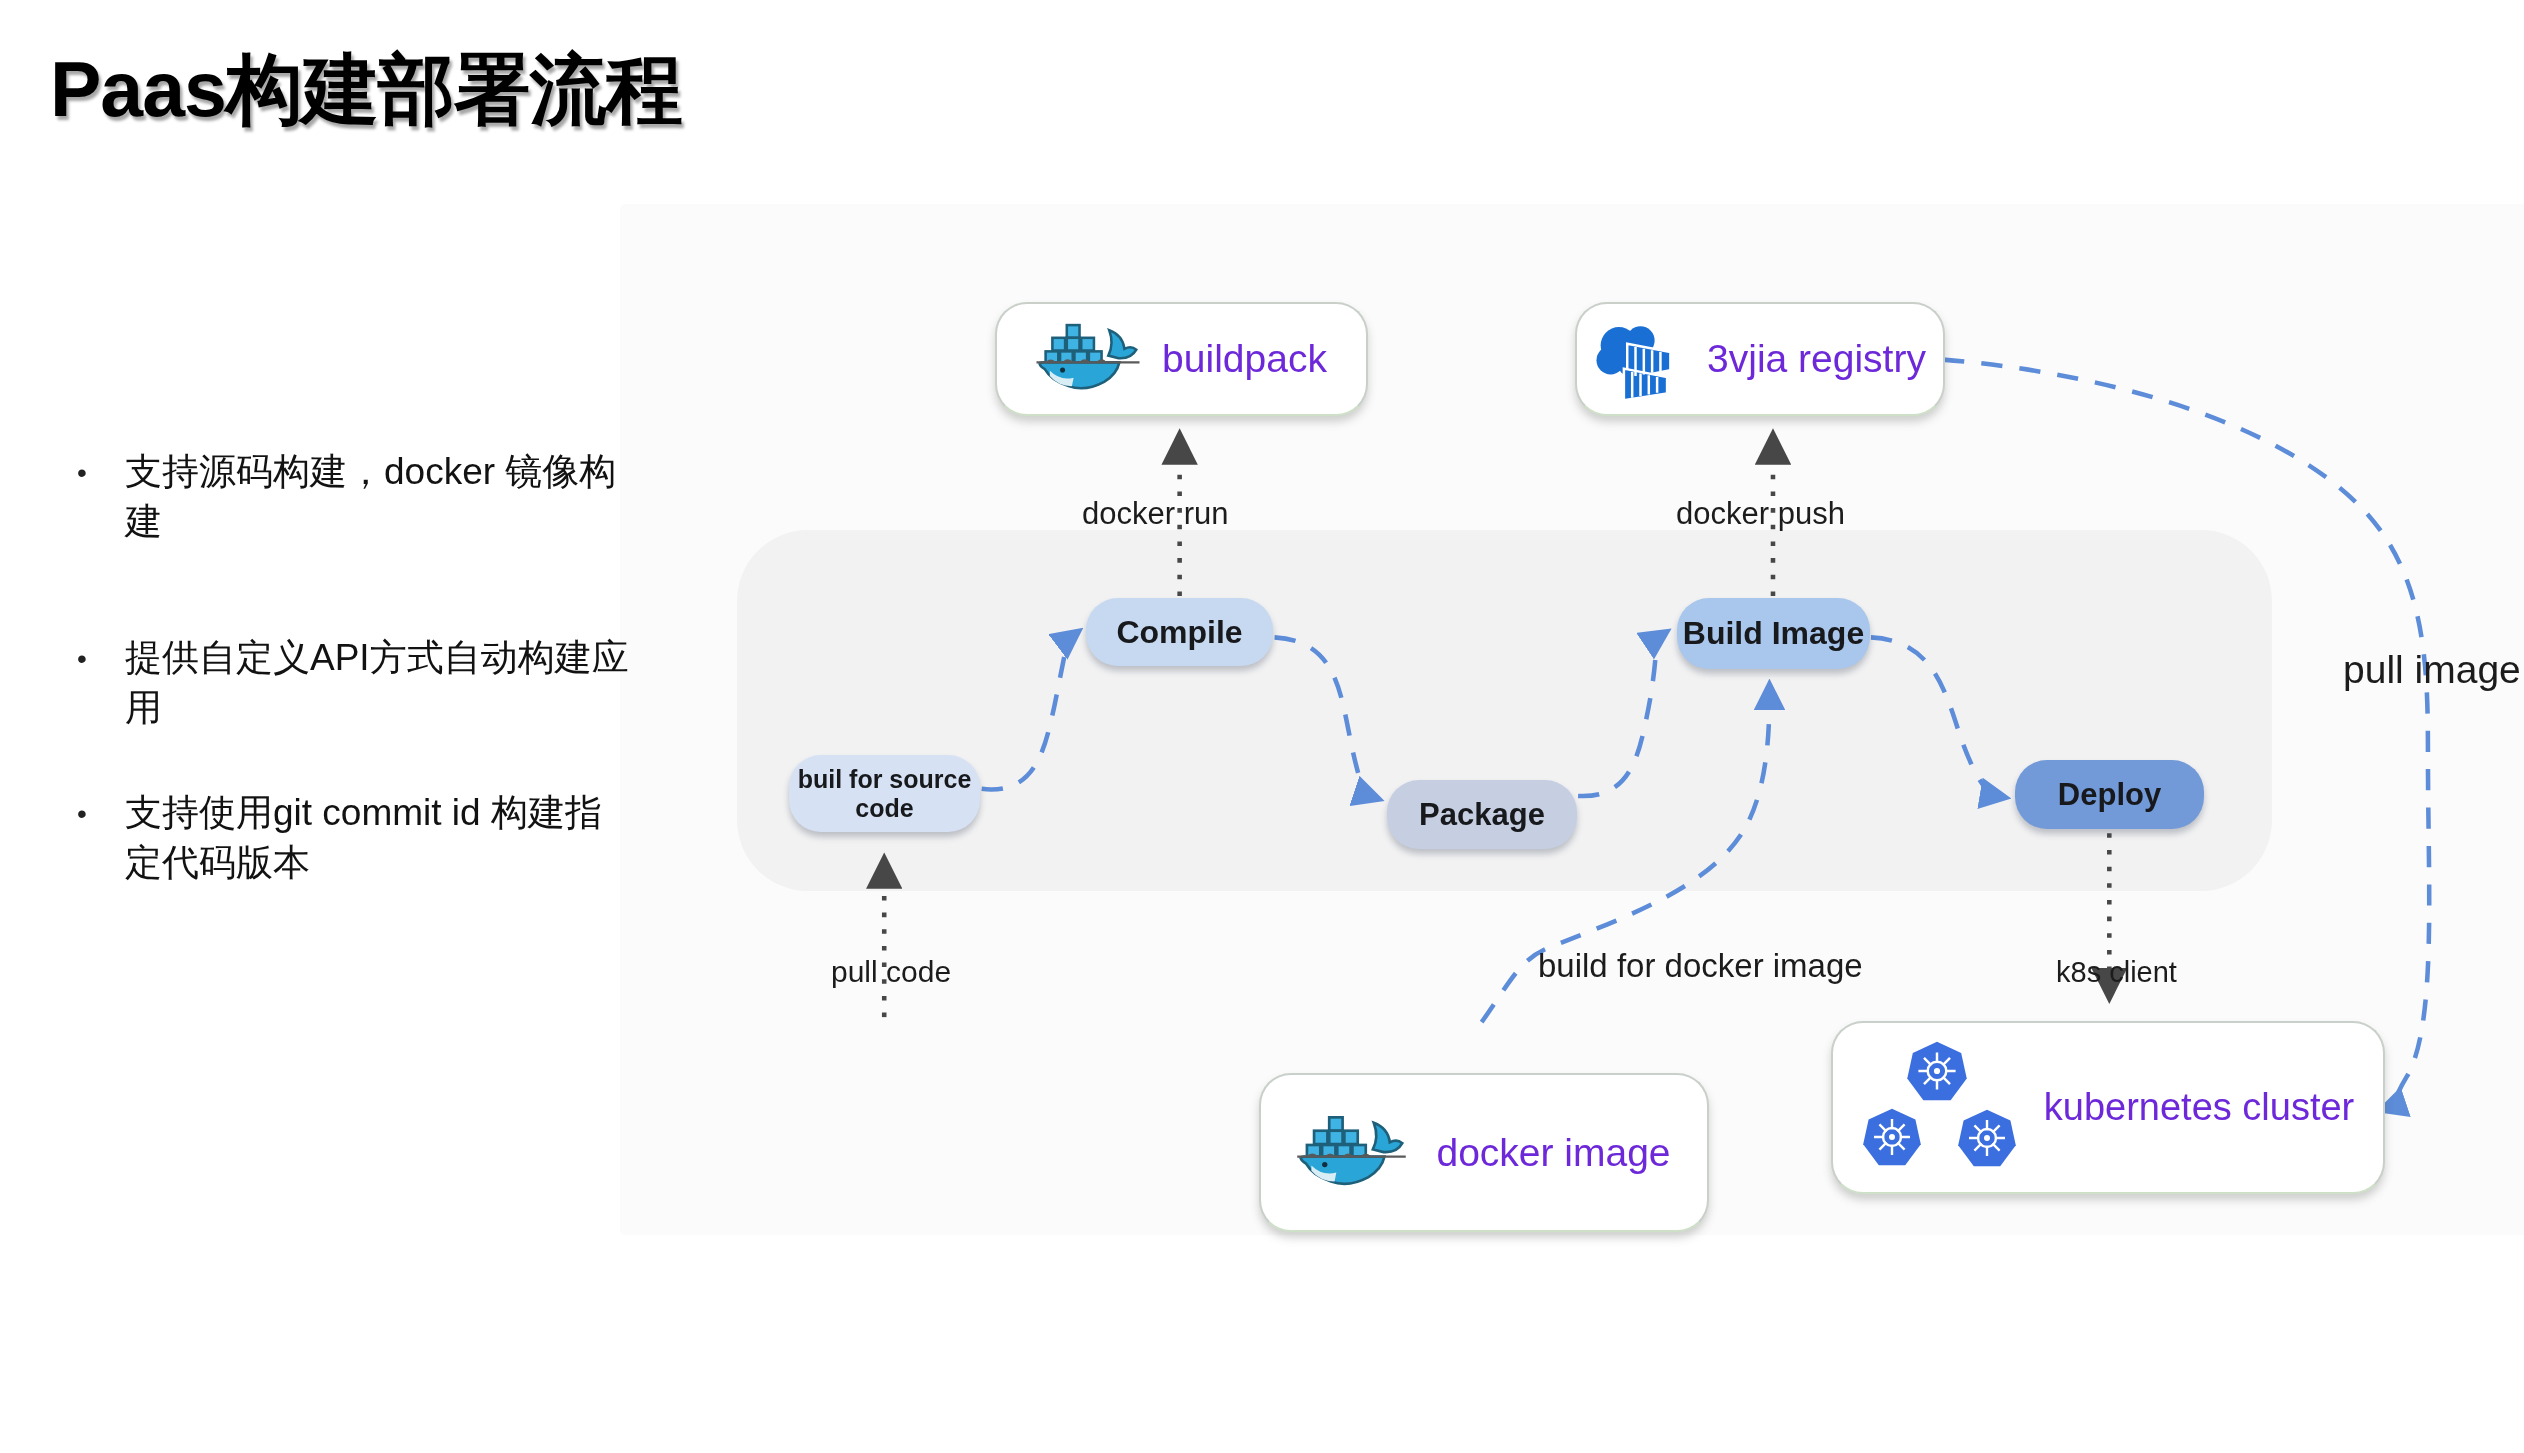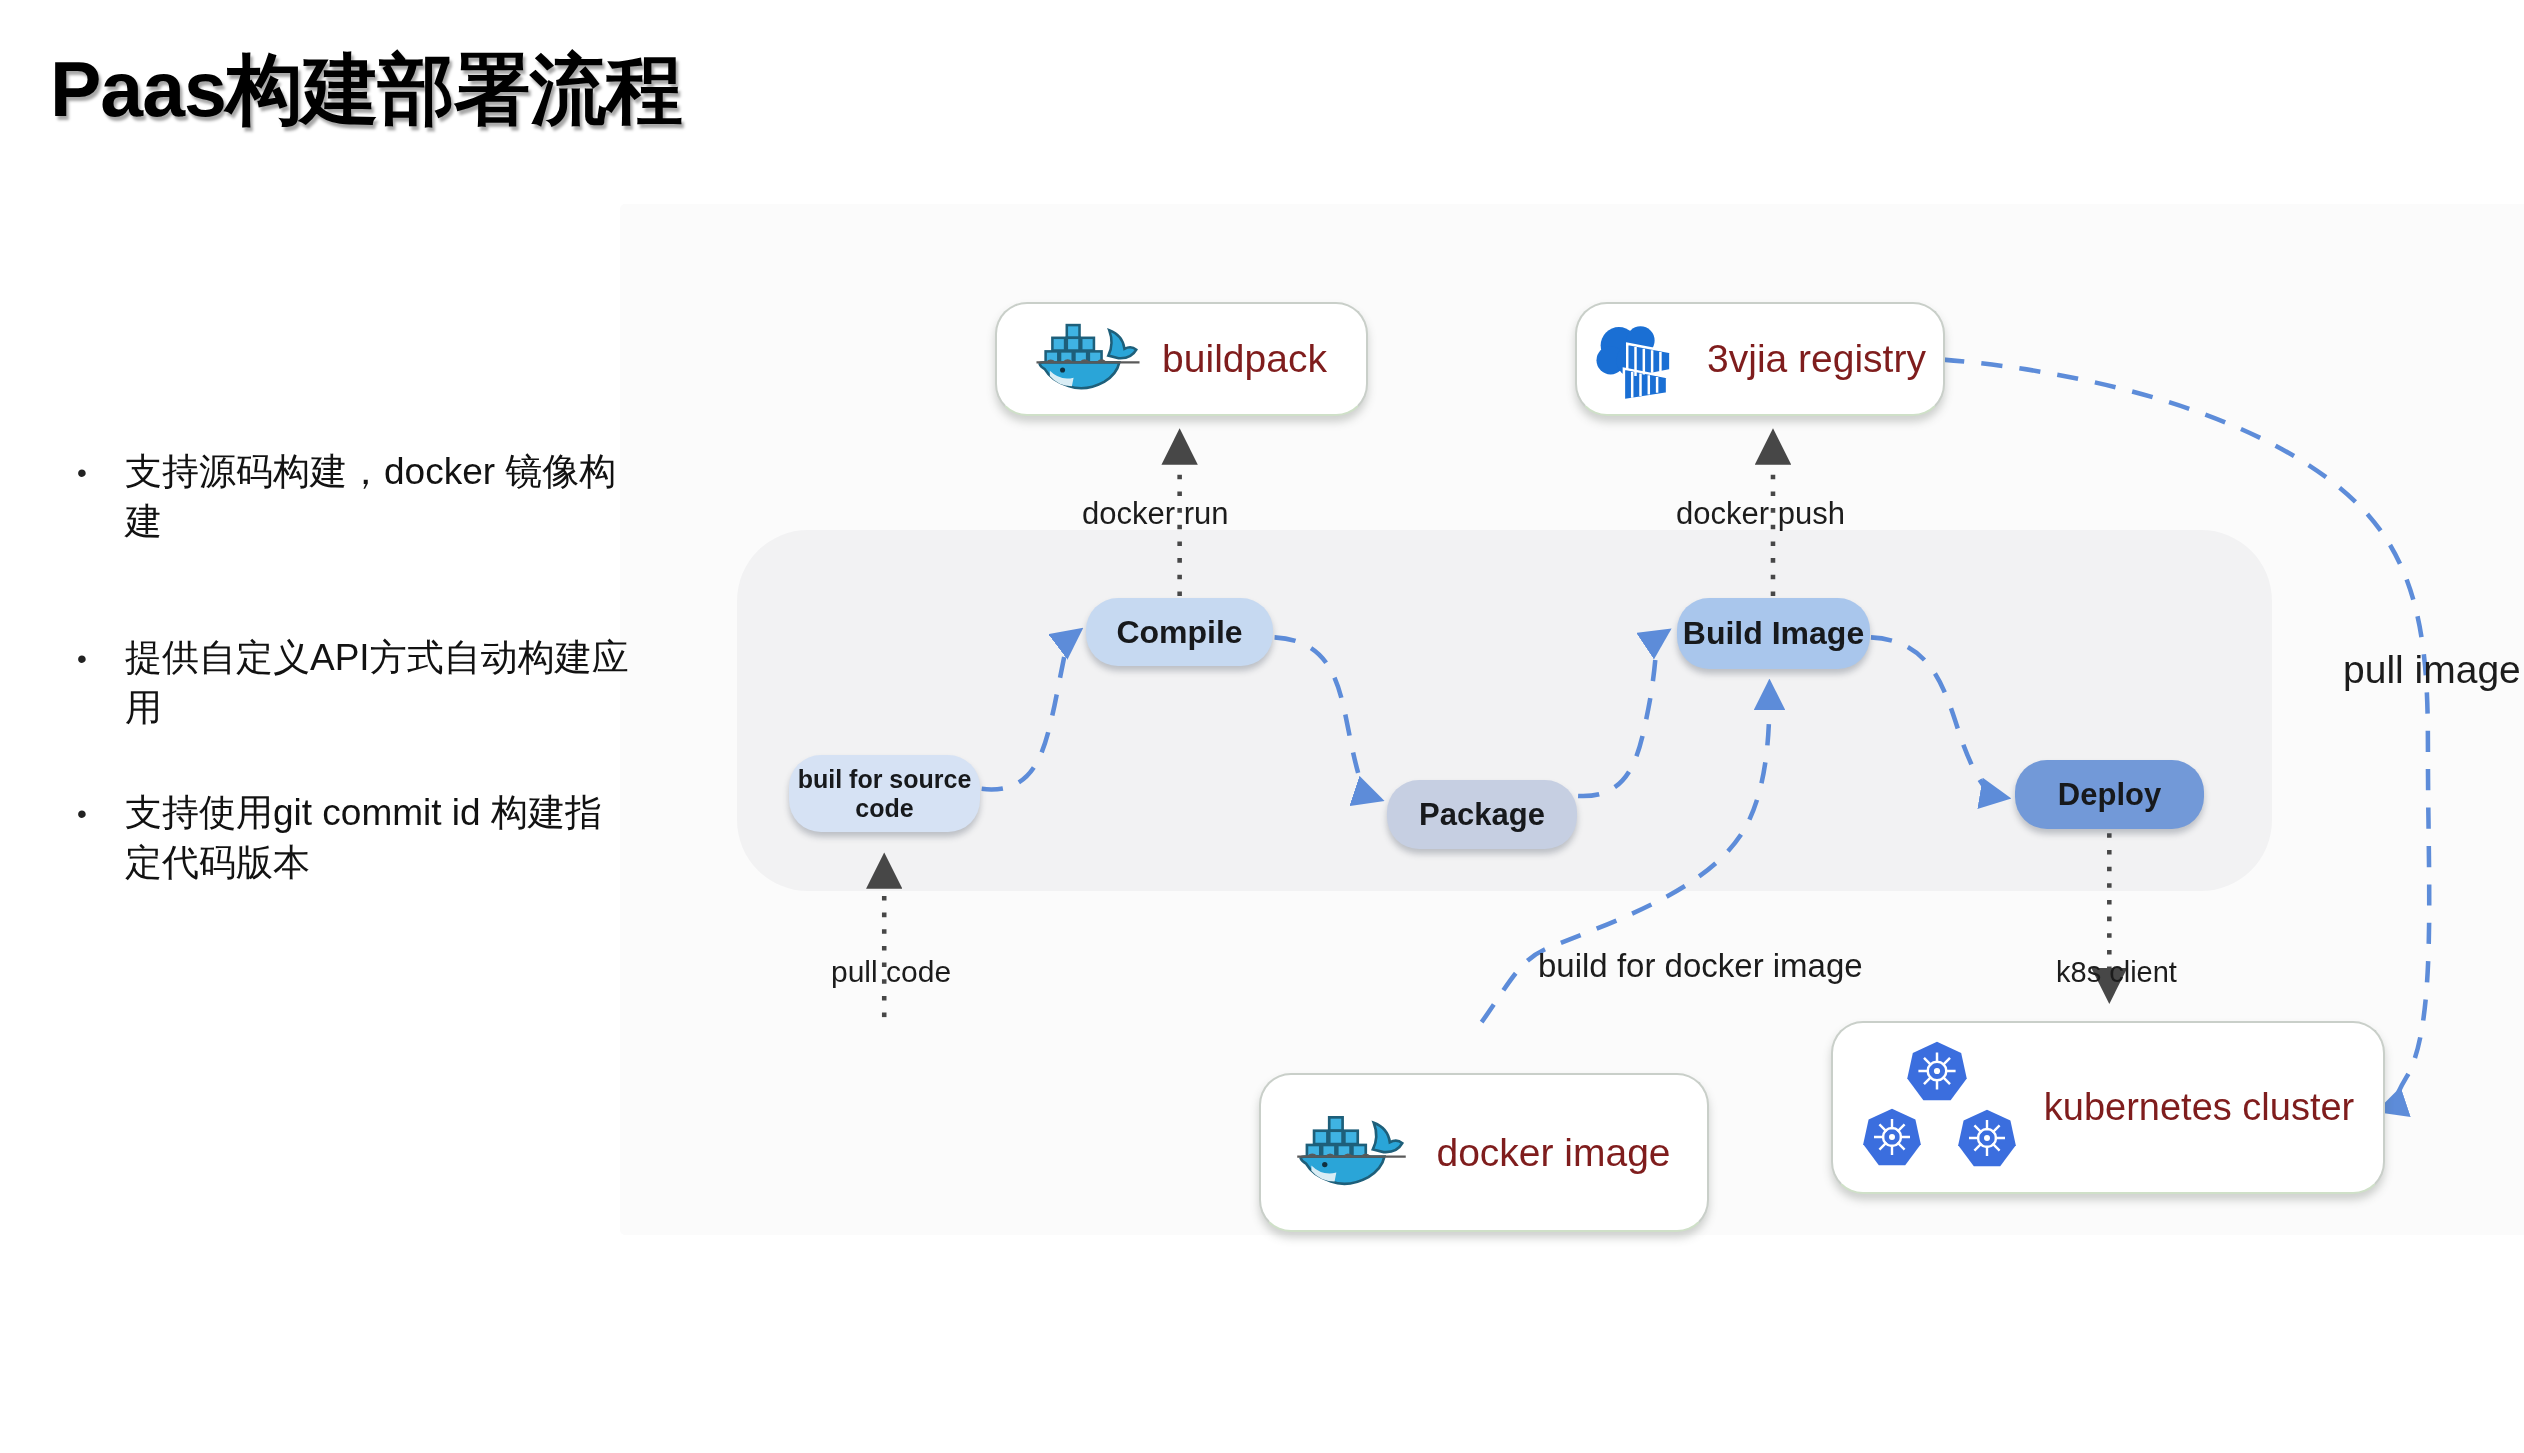--- a/index.html
+++ b/index.html
@@ -15,21 +15,21 @@
   .bullet{position:absolute;display:flex;color:#121212;font-size:37px;line-height:1.36;}
   .bullet .dot{width:48px;font-size:28px;padding-top:7px;color:#222;}
   .bullet .btext{flex:1;}
   #bullet-1{left:77px;top:447px;width:545px;}
   #bullet-2{left:77px;top:633px;width:561px;}
   #bullet-3{left:77px;top:788px;width:561px;}
 
   .node{position:absolute;display:flex;align-items:center;justify-content:center;gap:30px;
     background:#ffffff;border:2.5px solid #c9cfc9;border-bottom-color:#cfe0c8;border-radius:32px;
     box-shadow:0 6px 8px rgba(70,80,70,0.25);}
-  .node .nlabel{font-size:39px;color:#7f1d1d;white-space:nowrap;}
+  .node .nlabel{font-size:39px;color:#6d28d9;white-space:nowrap;}
 
   #node-buildpack{left:995px;top:302px;width:369px;height:110px;gap:22px;}
   #node-registry{left:1575px;top:302px;width:366px;height:110px;gap:20px;}
   #node-gitlab{left:710px;top:1021px;width:352px;height:154px;gap:35px;}
   #node-docker-image{left:1259px;top:1073px;width:446px;height:155px;}
   #node-kubernetes{left:1831px;top:1021px;width:550px;height:169px;gap:20px;}
   #node-kubernetes .nlabel{font-size:38px;}
 
   .step{position:absolute;display:flex;align-items:center;justify-content:center;text-align:center;
     border-radius:32px;font-weight:bold;color:#17191c;box-shadow:0 5px 6px rgba(50,60,80,0.28);}

